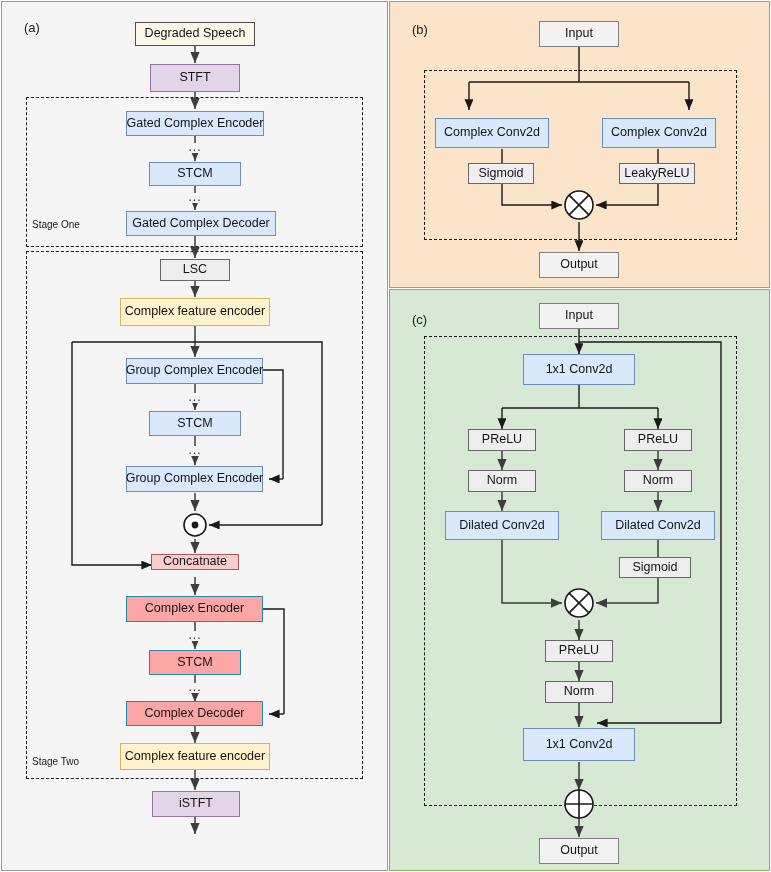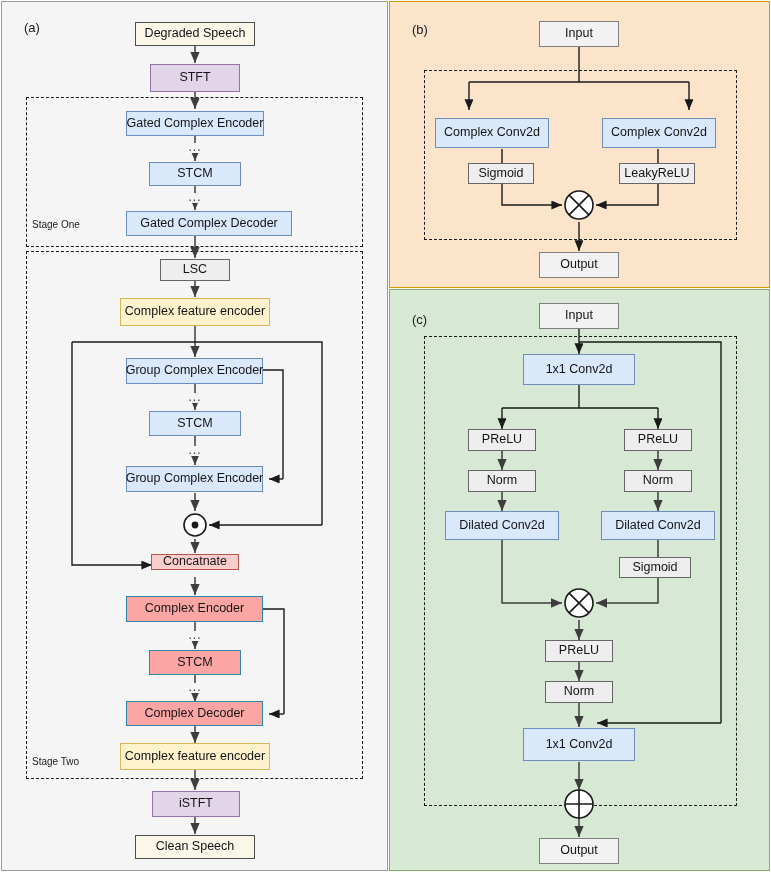--- a/index.html
+++ b/index.html
@@ -94,33 +94,32 @@
       <circle class="opdot" cx="193" cy="523" r="3.4"></circle>
 
       <path class="ln2" d="M261,607 L282,607 L282,712"></path>
       <path class="ln2" d="M282,712 L267,712" marker-end="url(#ar2)"></path>
     </svg>
 
     <div class="node n-cream" style="left:133px;top:20px;width:120px;height:24px;">Degraded Speech</div>
     <div class="node n-purple" style="left:148px;top:62px;width:90px;height:28px;">STFT</div>
     <div class="node n-blue" style="left:124px;top:109px;width:138px;height:25px;">Gated Complex Encoder</div>
     <div class="node n-blue" style="left:147px;top:160px;width:92px;height:24px;">STCM</div>
-    <div class="node n-blue" style="left:124px;top:209px;width:166px;height:25px;">Gated Complex Decoder</div>
+    <div class="node n-blue" style="left:124px;top:209px;width:150px;height:25px;">Gated Complex Decoder</div>
     <div class="node n-grey" style="left:158px;top:257px;width:70px;height:22px;">LSC</div>
     <div class="node n-yellow" style="left:118px;top:296px;width:150px;height:28px;">Complex feature encoder</div>
     <div class="node n-blue" style="left:124px;top:356px;width:137px;height:26px;">Group Complex Encoder</div>
     <div class="node n-blue" style="left:147px;top:409px;width:92px;height:25px;">STCM</div>
     <div class="node n-blue" style="left:124px;top:464px;width:137px;height:26px;">Group Complex Encoder</div>
     <div class="node n-red" style="left:149px;top:552px;width:88px;height:16px;">Concatnate</div>
     <div class="node n-cyan" style="left:124px;top:594px;width:137px;height:26px;">Complex Encoder</div>
     <div class="node n-cyan" style="left:147px;top:648px;width:92px;height:25px;">STCM</div>
     <div class="node n-cyan" style="left:124px;top:699px;width:137px;height:25px;">Complex Decoder</div>
     <div class="node n-yellow" style="left:118px;top:741px;width:150px;height:27px;">Complex feature encoder</div>
     <div class="node n-purple" style="left:150px;top:789px;width:88px;height:26px;">iSTFT</div>
-    <div class="node n-cream" style="left:133px;top:833px;width:120px;height:24px;">Clean Speech</div>
 
     <span class="ellip" style="left:184px;top:141px;width:18px;height:10px;">...</span>
     <span class="ellip" style="left:184px;top:191px;width:18px;height:10px;">...</span>
     <span class="ellip" style="left:184px;top:391px;width:18px;height:10px;">...</span>
     <span class="ellip" style="left:184px;top:444px;width:18px;height:10px;">...</span>
     <span class="ellip" style="left:184px;top:629px;width:18px;height:10px;">...</span>
     <span class="ellip" style="left:184px;top:681px;width:18px;height:10px;">...</span>
   </div>
 
   <div class="panel" id="panel-b">

